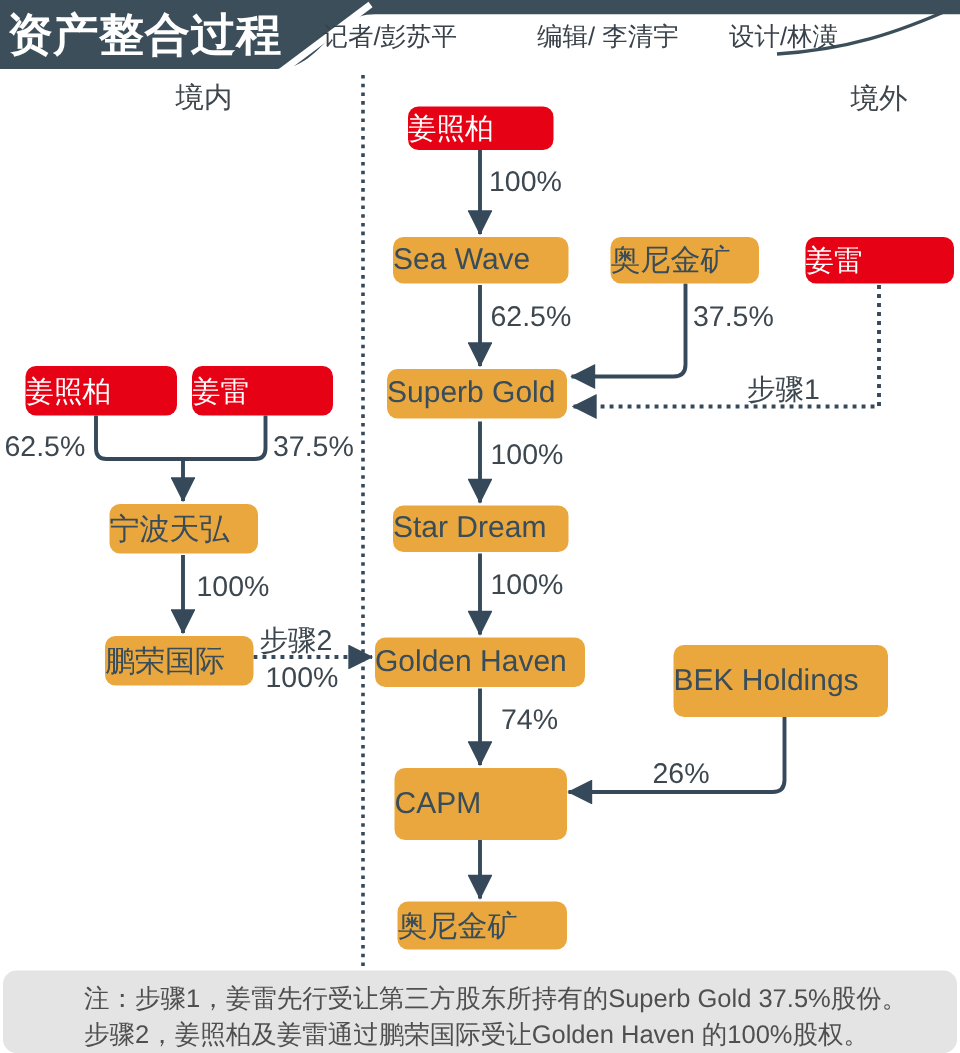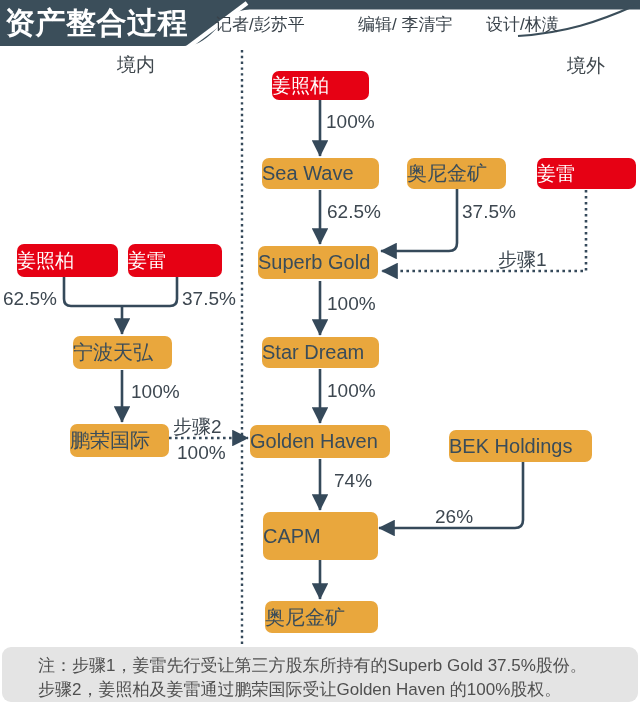--- a/index.html
+++ b/index.html
@@ -30,21 +30,21 @@
   }
   .node.red{background:#e60114;color:#ffffff;font-size:19px;}
   .node.gold{background:#e9a73d;color:#394c5a;font-size:20px;}
   .pct{
     position:absolute;font-size:19px;color:#3d4750;white-space:nowrap;
   }
   
   .note{
     position:absolute;left:2px;top:647px;width:636px;height:55px;
     background:#e4e4e4;border-radius:9px;box-sizing:border-box;
-    padding:7px 10px 0 36px;font-size:17px;line-height:24px;color:#4f4f4f;
+    padding:7px 10px 0 54px;font-size:17px;line-height:24px;color:#4f4f4f;
   }
   .note div{white-space:nowrap;}
 </style>
 </head>
 <body>
 
 <div id="stage">
 
   <svg id="header-svg" width="640" height="52">
     <path d="M0,0 H640 V9.5 H250 C220,9.5 215,46 184,46 H0 Z" fill="#3b4e5a"></path>
@@ -101,21 +101,21 @@
     </div>
   <div class="node gold" style="left:258px;top:246px;width:120px;height:33px;">
       <span>Superb Gold</span>
     </div>
   <div class="node gold" style="left:262px;top:337px;width:117px;height:31px;">
       <span>Star Dream</span>
     </div>
   <div class="node gold" style="left:250px;top:425px;width:140px;height:33px;">
       <span>Golden Haven</span>
     </div>
-  <div class="node gold" style="left:449px;top:430px;width:143px;height:32px;">
+  <div class="node gold" style="left:449px;top:430px;width:143px;height:48px;">
       <span>BEK Holdings</span>
     </div>
   <div class="node gold" style="left:263px;top:512px;width:115px;height:48px;">
       <span>CAPM</span>
     </div>
   <div class="node gold" style="left:265px;top:601px;width:113px;height:32px;">
       <span>奥尼金矿</span>
     </div>
 
   <div class="node red" style="left:17px;top:244px;width:101px;height:33px;">

